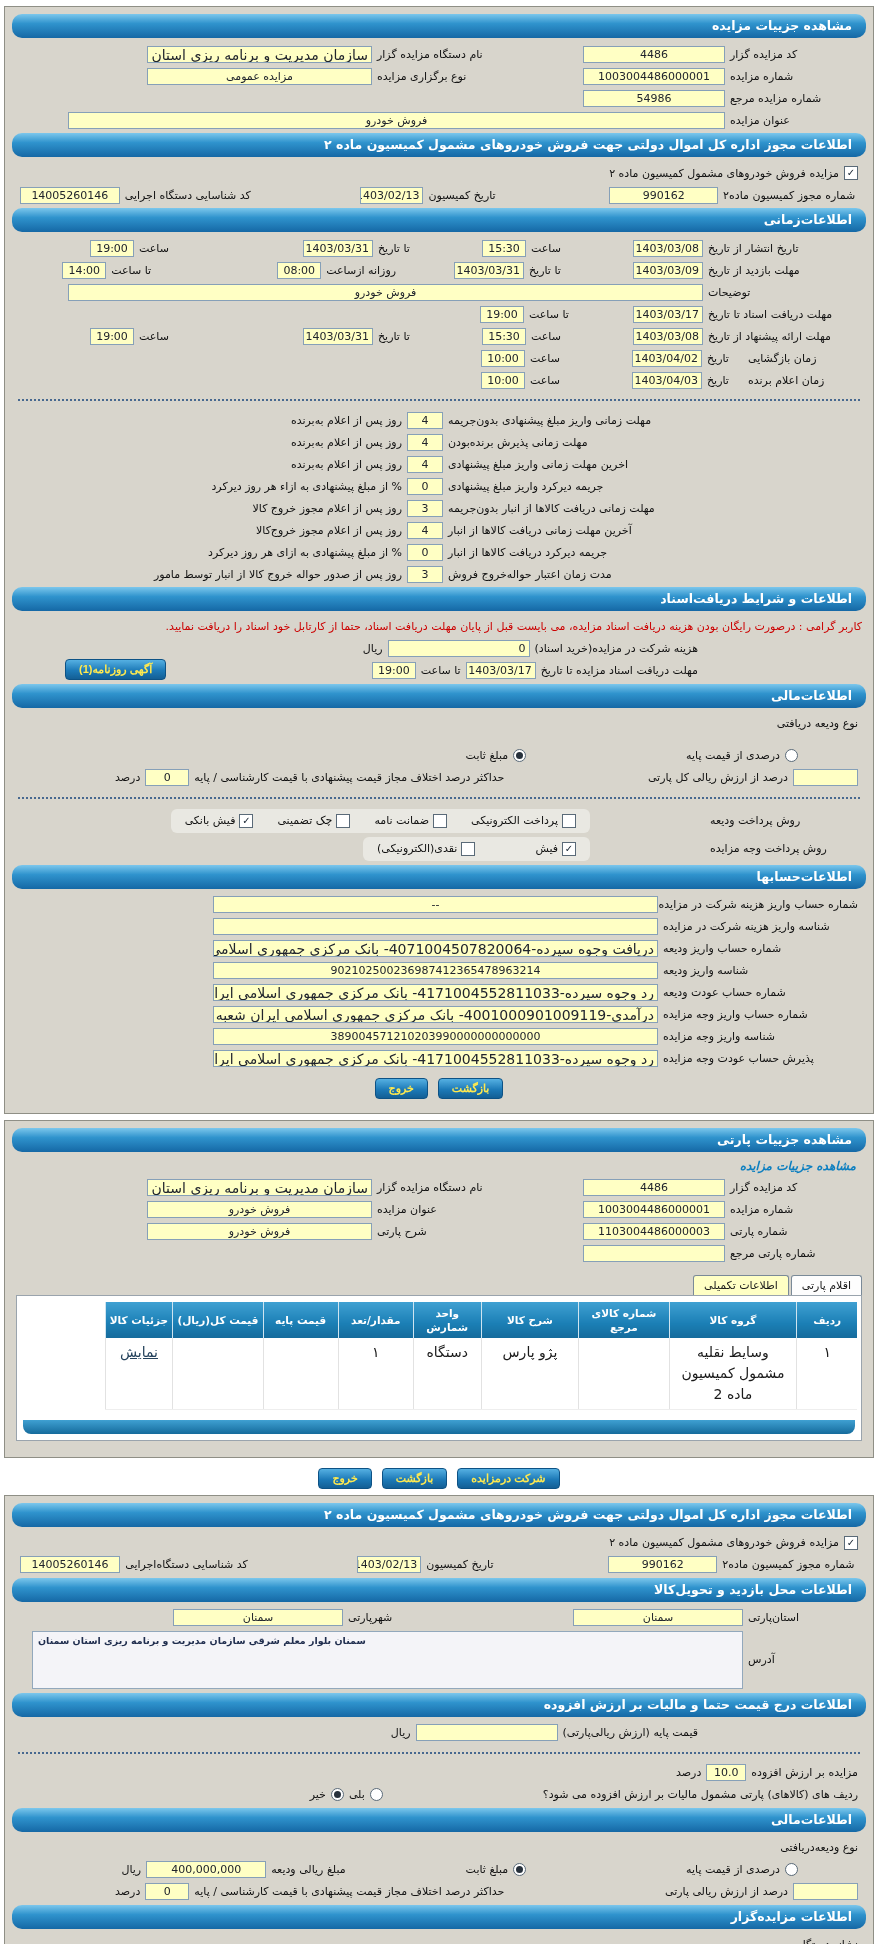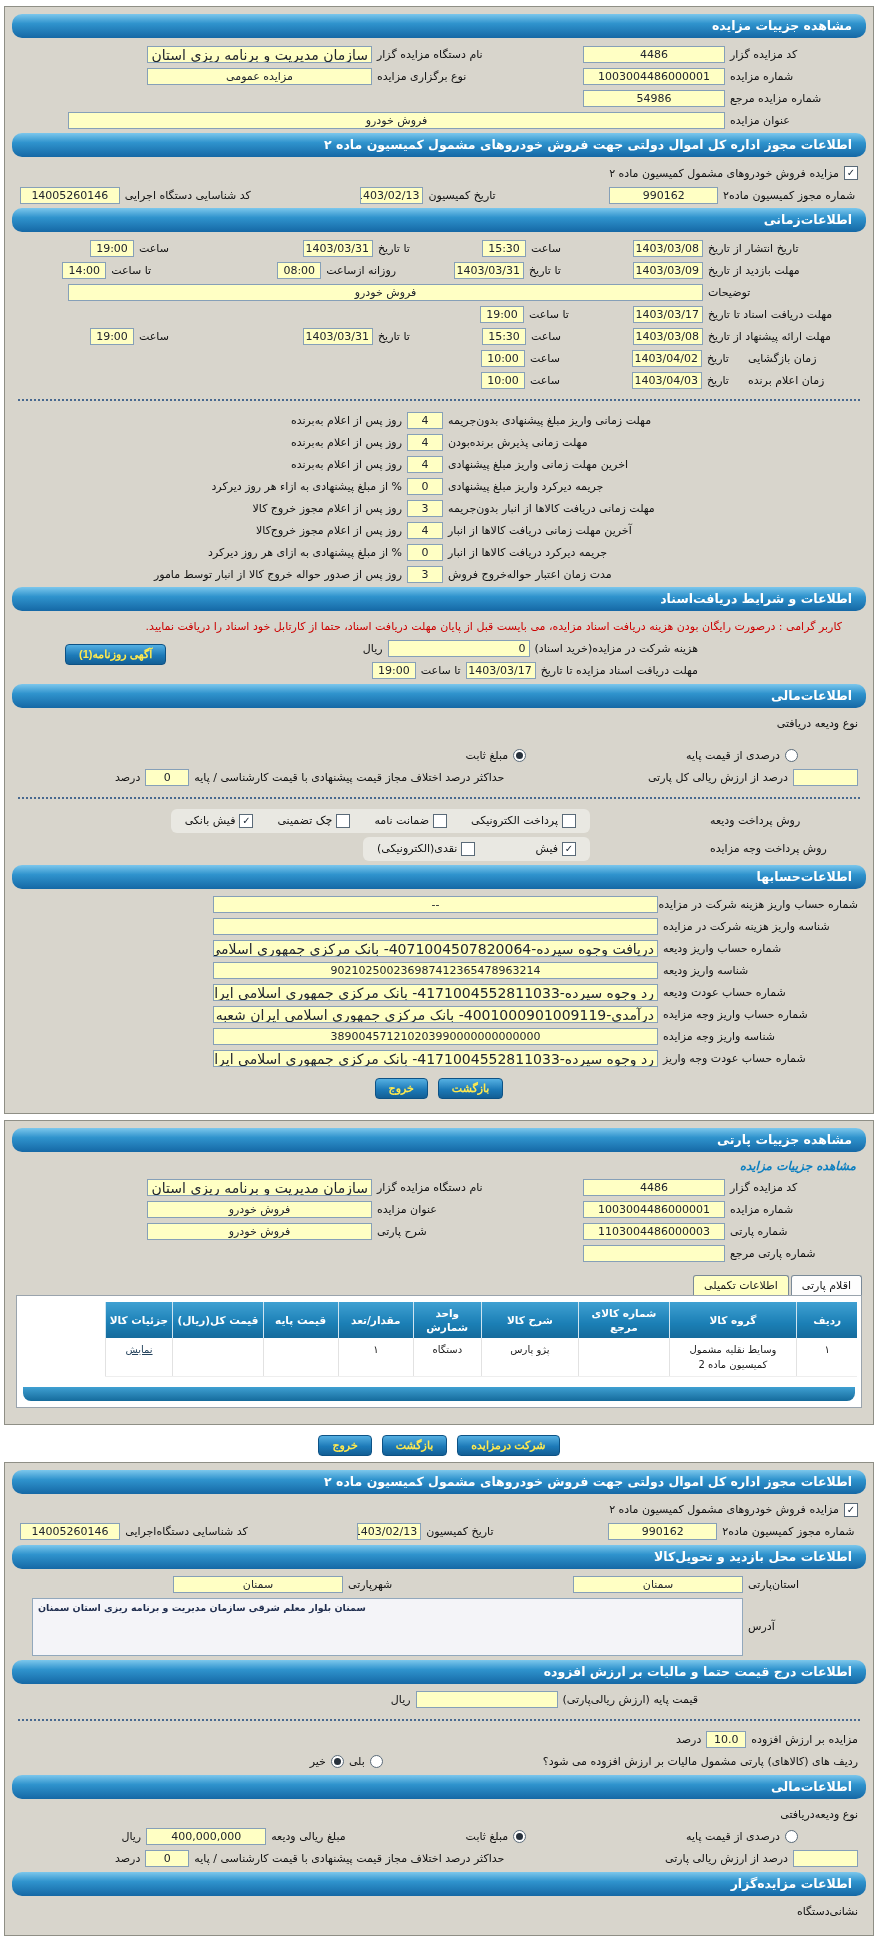--- a/index.html
+++ b/index.html
@@ -22,31 +22,31 @@
   .btn{background:linear-gradient(180deg,#55b0e2 0%,#1d7ab8 55%,#135f95 100%);color:#ffe94f;border:1px solid #0d5285;
        border-radius:4px;padding:3px 13px;font-size:11px;font-weight:bold;cursor:pointer;white-space:nowrap;}
   .btnrow{display:flex;justify-content:center;gap:10px;margin:10px 0 4px;}
   .cb{width:12px;height:12px;border:1px solid #5a6a78;background:#fff;display:inline-flex;align-items:center;
       justify-content:center;font-size:10px;line-height:1;color:#14212e;flex:0 0 auto;}
   .rd{width:11px;height:11px;border:1px solid #5a6a78;border-radius:50%;background:#fff;display:inline-block;
       position:relative;flex:0 0 auto;}
   .rd.on::after{content:"";position:absolute;inset:2px;background:#27313c;border-radius:50%;}
   .optbox{background:#e9e8e2;border-radius:6px;padding:5px 14px;display:flex;align-items:center;gap:24px;}
   .opt{display:flex;align-items:center;gap:4px;}
-  .notice{color:#cc0000;margin:4px 26px;line-height:1.6;text-align:right;}
+  .notice{color:#cc0000;margin:4px 6px;line-height:1.6;text-align:right;}
   .subtitle{color:#0d7fc0;font-weight:bold;font-style:italic;font-size:12px;margin:2px 12px 6px;}
   .tabs{display:flex;gap:2px;margin:12px 6px 0;}
   .tab{border:1px solid #7a8a98;border-bottom:none;padding:3px 10px;background:#ffffc4;border-radius:3px 3px 0 0;cursor:pointer;}
   .tab.active{background:#fdfdfd;}
   .whitebox{background:#fff;border:1px solid #9aa4ad;margin:0 6px 6px;padding:6px 4px 4px;}
   table.tbl{border-collapse:collapse;width:90%;margin-left:auto;margin-right:0;}
   .tbl th{background:linear-gradient(180deg,#3fa0d2 0%,#1b7fb5 60%,#156b9c 100%);color:#fff;font-size:10.5px;
           font-weight:bold;border-left:1px solid #cfe4f0;padding:4px 2px;line-height:1.35;}
   .tbl td{background:#fff;border-left:1px solid #e2e2e2;border-bottom:1px solid #eee;padding:4px 3px;
-          text-align:center;vertical-align:top;font-size:10px;line-height:1.5;}
+          text-align:center;vertical-align:top;font-size:14px;line-height:1.5;}
   .tfootbar{height:14px;background:linear-gradient(180deg,#3fa0d2,#156b9c);border-radius:0 0 8px 8px;margin:10px 2px 2px;}
   .link{color:#24425c;text-decoration:underline;cursor:pointer;}
   .txa{background:#f4f4f8;border:1px solid #92a8bc;height:58px;flex:1;margin-left:12px;font-size:9.5px;
        color:#1f2d4e;text-align:left;padding:3px 5px;box-sizing:border-box;overflow:hidden;font-weight:bold;}
   .padr{margin-right:120px;}
 </style>
 </head>
 <body>
 
 <div class="panel">
@@ -209,21 +209,21 @@
       <span class="lbl lc">هزینه شرکت در مزایده(خرید اسناد)</span>
       <div class="inp w160" style="text-align:right">0</div>
       <span class="lbl">ریال</span>
     </div>
     <div class="row" style="margin-right:170px">
       <span class="lbl lc">مهلت دریافت اسناد مزایده تا تاریخ</span>
       <div class="inp w70">1403/03/17</div>
       <span class="lbl">تا ساعت</span>
       <div class="inp w44">19:00</div>
     </div>
-    <button class="btn" style="position:absolute;left:55px;bottom:15px">آگهی روزنامه(1)</button>
+    <button class="btn" style="position:absolute;left:55px;bottom:0">آگهی روزنامه(1)</button>
   </div>
 
   <div class="hbar">اطلاعات‌مالی</div>
   <div class="row">
     <span class="lbl">نوع ودیعه دریافتی</span>
   </div>
   <div class="row" style="margin-right:70px;margin-top:14px">
     <span class="rd"></span>
     <span class="lbl">درصدی از قیمت پایه</span>
     <span class="sgap3"></span>
@@ -301,21 +301,21 @@
   </div>
   <div class="row">
     <span class="lbl lc w195">شماره حساب واریز وجه مزایده</span>
     <div class="inp w445 fs10">درآمدی-4001000901009119- بانک مرکزی جمهوری اسلامی ایران شعبه مرکزی</div>
   </div>
   <div class="row">
     <span class="lbl lc w195">شناسه واریز وجه مزایده</span>
     <div class="inp w445">389004571210203990000000000000</div>
   </div>
   <div class="row">
-    <span class="lbl lc w195">شماره حساب عودت وجه واریز</span>
+    <span class="lbl lc w195">پذیرش حساب عودت وجه مزایده</span>
     <div class="inp w445 fs10">رد وجوه سپرده-4171004552811033- بانک مرکزی جمهوری اسلامی ایران شعبه مرکزی</div>
   </div>
 
   <div class="btnrow">
     <button class="btn">بازگشت</button>
     <button class="btn">خروج</button>
   </div>
 </div>
 
 <div class="panel">

